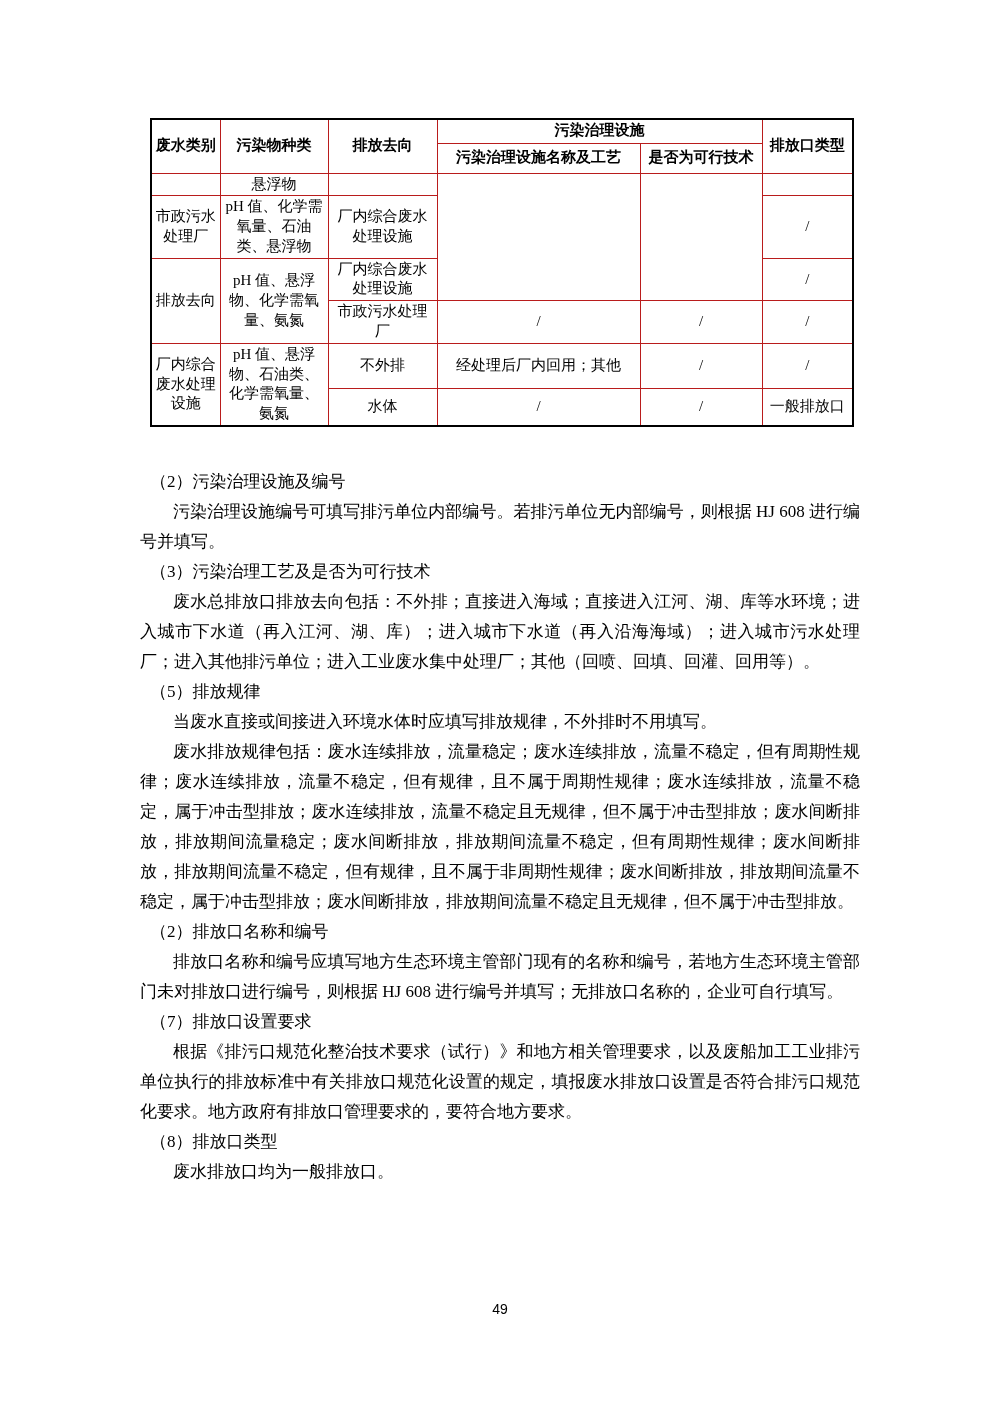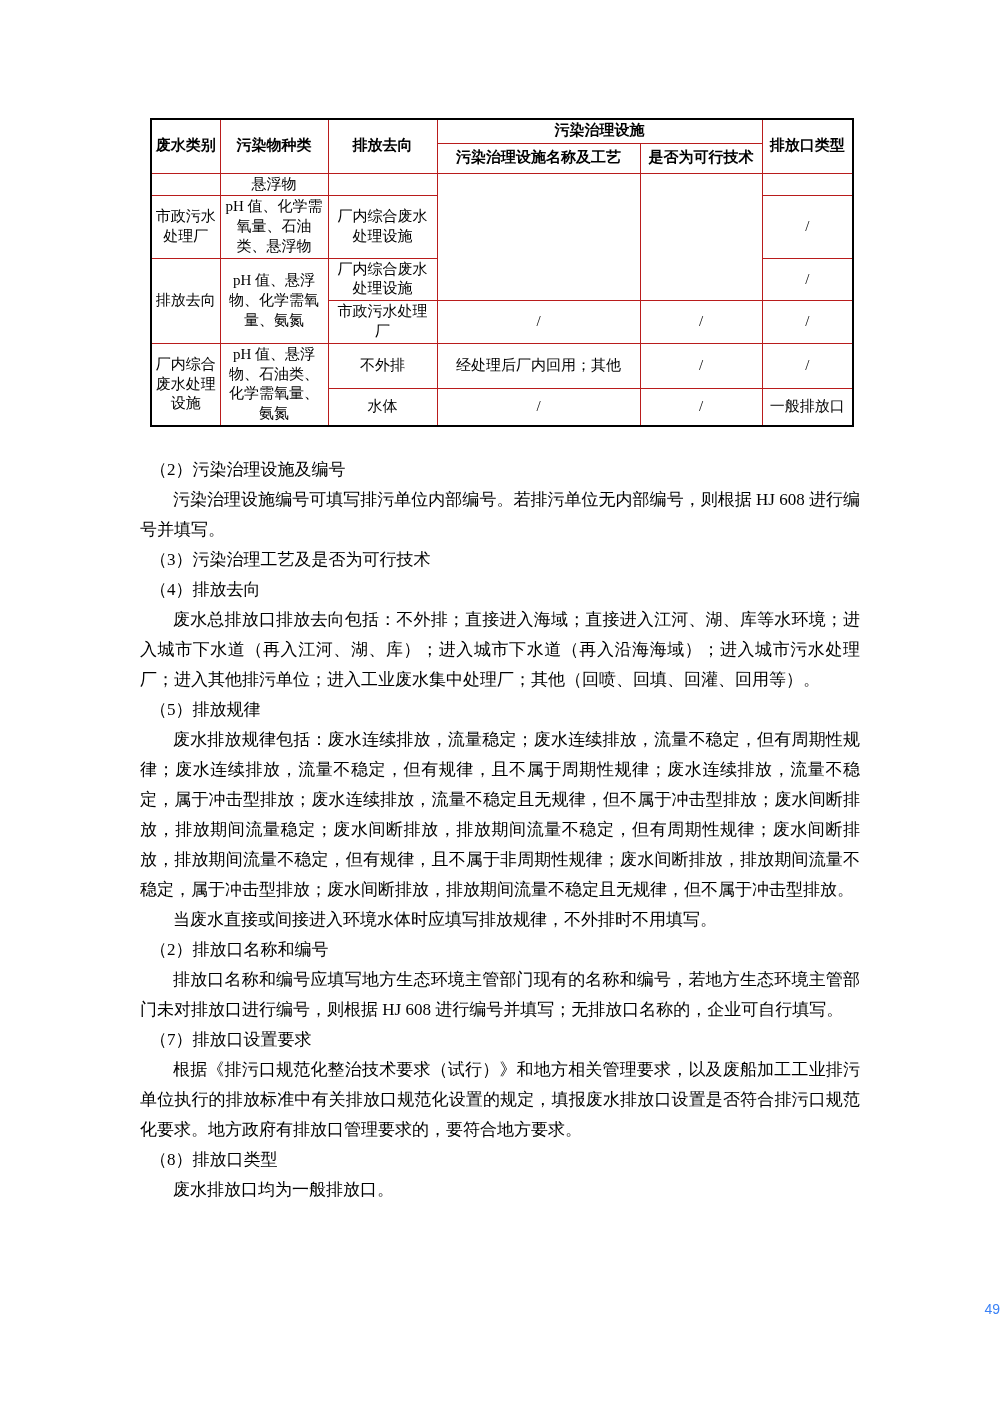--- a/index.html
+++ b/index.html
@@ -46,41 +46,41 @@
   tr.hr1 { height:24px; }
   tr.hr2 { height:30px; }
   tr.r1  { height:20px; }
   tr.r2  { height:61px; }
   tr.r3  { height:39px; }
   tr.r4  { height:42px; }
   tr.r5  { height:32px; }
   tr.r6  { height:27px;padding-left:16px; }
   
   .body-text {
-    margin-top:28px;
+    margin-top:40px;
     font-size:17px;
     line-height:30px;
     text-align:justify;
   }
   .sec-heading {
     padding-left:10px;
     text-align:left;
   }
   .para {
     text-indent:33px;
   }
   
   .page-number {
     position:absolute;
     top:1301px; left:0;
     width:100%;
-    text-align:right;
+    text-align:center;
     font-family:"Liberation Sans","DejaVu Sans",sans-serif;
     font-size:14px;
-    color:#3b82f6;
+    color:#000000;
   }
 </style>
 </head>
 <body>
 
 <div class="page">
   <div class="content">
 
     <table class="data-table">
       <colgroup>
@@ -148,26 +148,25 @@
       </tbody>
     </table>
 
     <div class="body-text">
 
       <div class="sec-heading">（2）污染治理设施及编号</div>
       <div class="para">污染治理设施编号可填写排污单位内部编号。若排污单位无内部编号，则根据 HJ 608 进行编号并填写。</div>
 
       <div class="sec-heading">（3）污染治理工艺及是否为可行技术</div>
 
-      <div class="sec-heading">（4）排放去向</div>
       <div class="para">废水总排放口排放去向包括：不外排；直接进入海域；直接进入江河、湖、库等水环境；进入城市下水道（再入江河、湖、库）；进入城市下水道（再入沿海海域）；进入城市污水处理厂；进入其他排污单位；进入工业废水集中处理厂；其他（回喷、回填、回灌、回用等）。</div>
 
       <div class="sec-heading">（5）排放规律</div>
+      <div class="para">当废水直接或间接进入环境水体时应填写排放规律，不外排时不用填写。</div>
       <div class="para">废水排放规律包括：废水连续排放，流量稳定；废水连续排放，流量不稳定，但有周期性规律；废水连续排放，流量不稳定，但有规律，且不属于周期性规律；废水连续排放，流量不稳定，属于冲击型排放；废水连续排放，流量不稳定且无规律，但不属于冲击型排放；废水间断排放，排放期间流量稳定；废水间断排放，排放期间流量不稳定，但有周期性规律；废水间断排放，排放期间流量不稳定，但有规律，且不属于非周期性规律；废水间断排放，排放期间流量不稳定，属于冲击型排放；废水间断排放，排放期间流量不稳定且无规律，但不属于冲击型排放。</div>
-      <div class="para">当废水直接或间接进入环境水体时应填写排放规律，不外排时不用填写。</div>
 
       <div class="sec-heading">（2）排放口名称和编号</div>
       <div class="para">排放口名称和编号应填写地方生态环境主管部门现有的名称和编号，若地方生态环境主管部门未对排放口进行编号，则根据 HJ 608 进行编号并填写；无排放口名称的，企业可自行填写。</div>
 
       <div class="sec-heading">（7）排放口设置要求</div>
       <div class="para">根据《排污口规范化整治技术要求（试行）》和地方相关管理要求，以及废船加工工业排污单位执行的排放标准中有关排放口规范化设置的规定，填报废水排放口设置是否符合排污口规范化要求。地方政府有排放口管理要求的，要符合地方要求。</div>
 
       <div class="sec-heading">（8）排放口类型</div>
       <div class="para">废水排放口均为一般排放口。</div>
 

